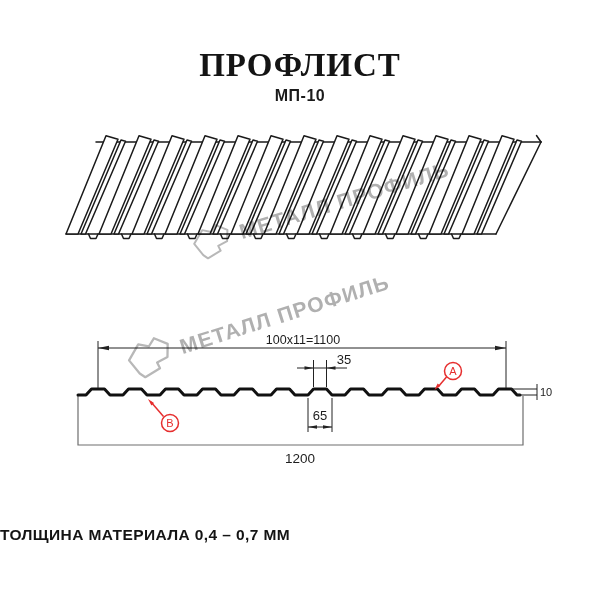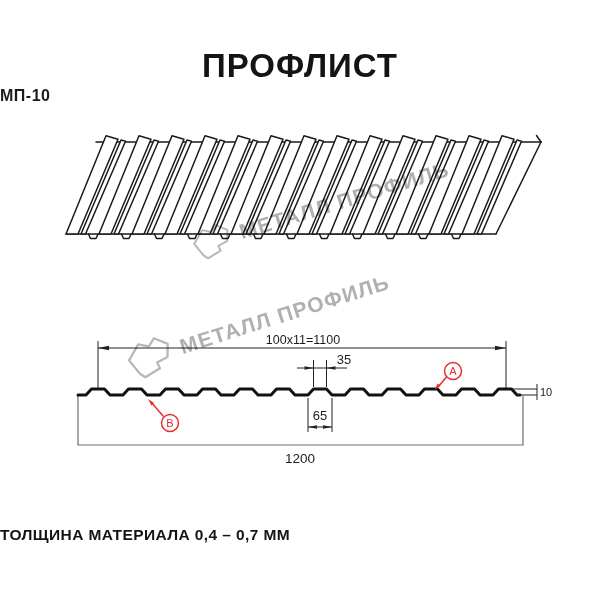--- a/index.html
+++ b/index.html
@@ -7,24 +7,24 @@
     --line:#1a1a1a;
     --wm:#b0b0b0;
   }
   html,body{margin:0;padding:0;background:#fff;}
   .canvas{
     position:relative;width:600px;height:600px;background:#ffffff;overflow:hidden;
     font-family:"Liberation Sans",sans-serif;
   }
   .title{
     position:absolute;left:0;right:0;top:47px;text-align:center;
-    font-size:33px;font-weight:800;letter-spacing:1px;color:#141414;
+    font-size:33px;font-weight:800;letter-spacing:1px;color:#141414;font-family:Liberation Serif, serif;
   }
   .subtitle{
-    position:absolute;left:0;right:0;top:87px;text-align:left;
+    position:absolute;left:0;right:0;top:87px;text-align:center;
     font-size:16px;font-weight:600;letter-spacing:.5px;color:#1b1b1b;
   }
   .footer-note{
     position:absolute;left:0;right:0;top:526px;text-align:left;
     font-size:15.5px;font-weight:600;letter-spacing:.4px;color:#141414;
   }
   svg.scene{position:absolute;left:0;top:0;}
   .outline{stroke:var(--line);stroke-width:1.5;fill:#fff;stroke-linejoin:round;}
   .thinline{stroke:var(--line);stroke-width:1.5;fill:none;stroke-linejoin:round;stroke-linecap:round;}
   .xsec{stroke:#111;stroke-width:3;fill:none;stroke-linejoin:round;stroke-linecap:round;}

